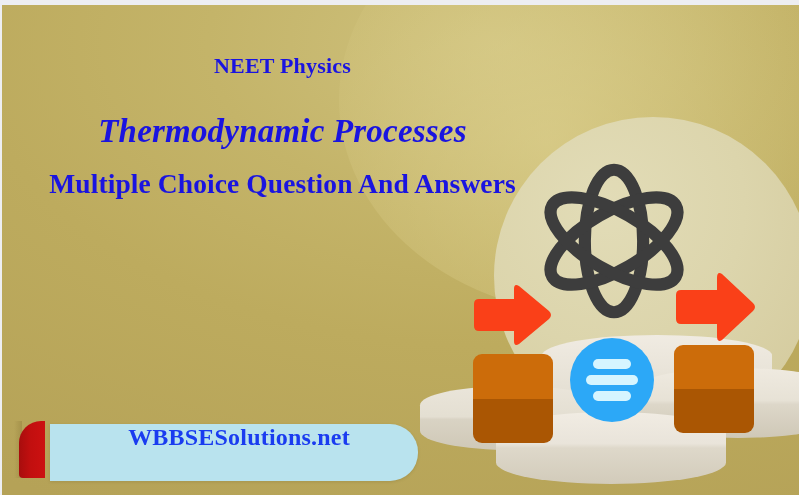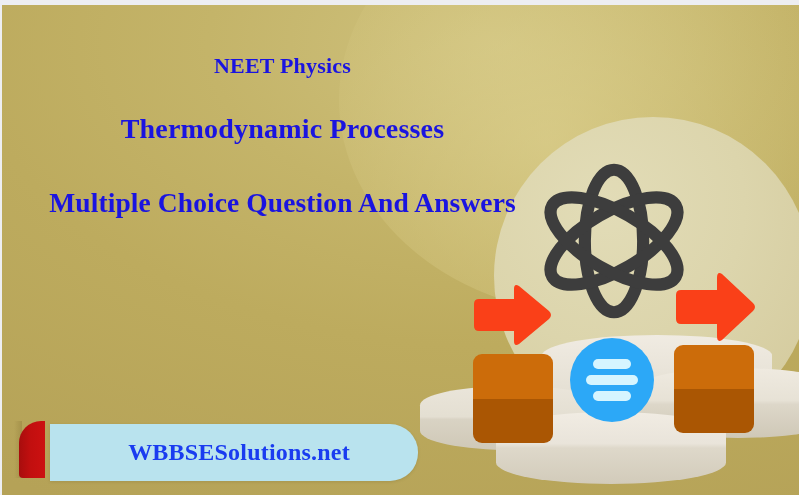--- a/index.html
+++ b/index.html
@@ -145,35 +145,35 @@
     text-align: center;
   }
   .title-line {
     color: #1a14e0;
     font-weight: bold;
     font-family: "Liberation Serif", serif;
     white-space: nowrap;
     padding-left: 31px;
   }
   .title-1 { font-size: 22px; margin: 0 0 34px 0; letter-spacing: 0.2px; }
-  .title-2 { font-size: 28px; margin: 0 0 42px 0; letter-spacing: 0.2px; }
+  .title-2 { font-size: 33px; margin: 0 0 18px 0; letter-spacing: 0.2px; font-style: italic; }
   .title-3 { font-size: 27.5px; margin: 5px; letter-spacing: 0.1px; }
   
   .footer-banner {
     position: absolute;
     left: 48px;
     top: 419px;
     width: 368px;
     height: 57px;
     background: #b9e3ee;
     border-top-right-radius: 28px;
     border-bottom-right-radius: 28px;
     z-index: 9;
     display: flex;
-    align-items: center;
+    align-items: flex-start;
     justify-content: center;
     box-shadow: 0 1px 3px rgba(90,75,30,0.18);
   }
   .footer-text {
     color: #1a3cf0;
     font-weight: bold;
     font-size: 24px;
     font-family: "Liberation Serif", serif;
     letter-spacing: 0.2px;
     padding-left: 10px;

